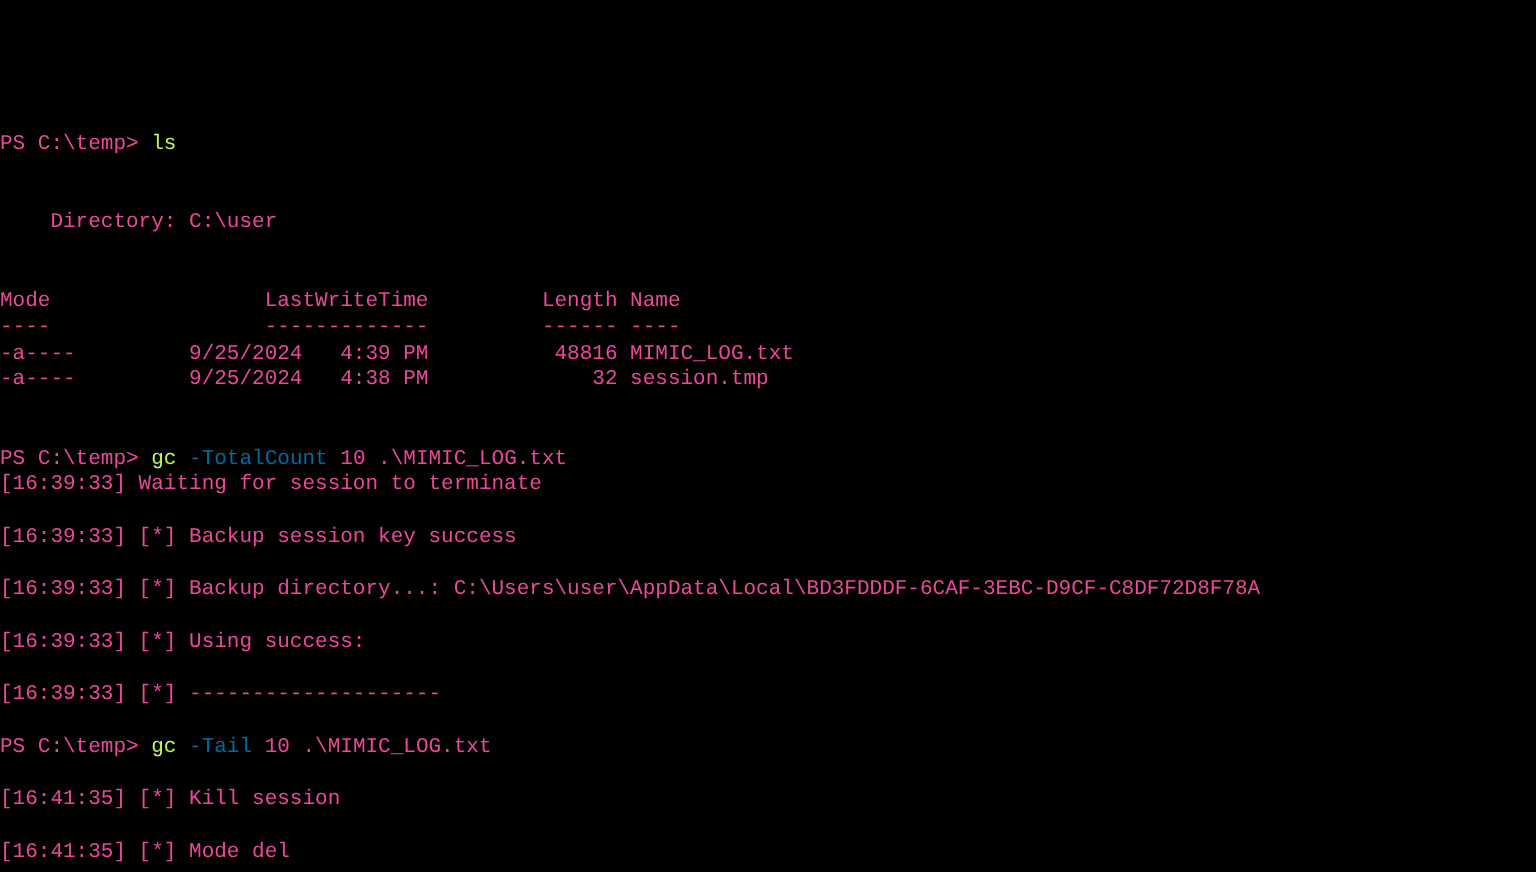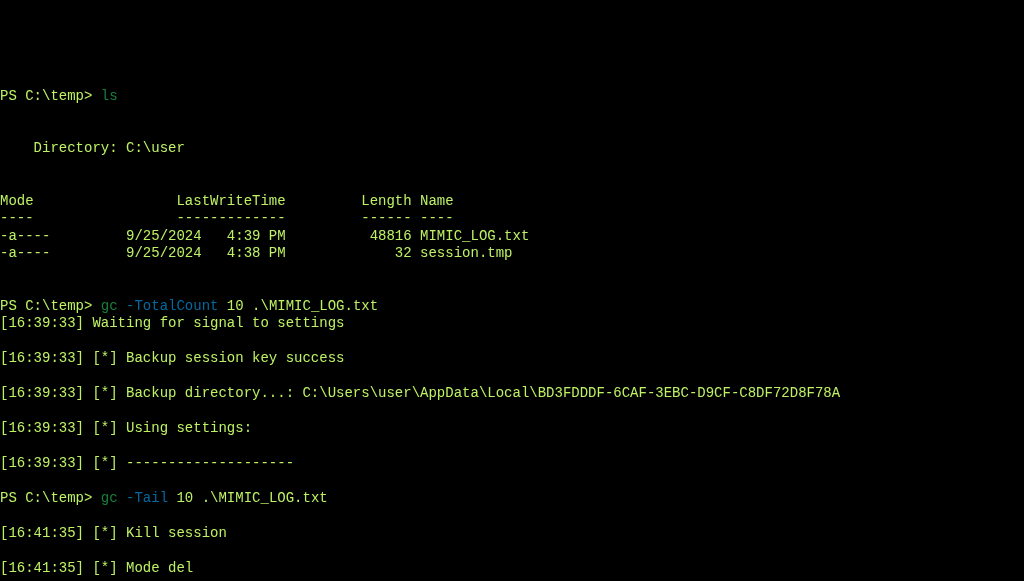--- a/index.html
+++ b/index.html
@@ -16,27 +16,27 @@
       padding: 0;
       width: 1024px;
       height: 581px;
       overflow: hidden;
       white-space: pre;
     }
     .line {
       white-space: pre;
     }
     .yellow {
-      color: #15803d;
+      color: #bef264;
     }
     .darkgray {
       color: #0369a1;
     }
     .white {
-      color: #bef264;
+      color: #ec4899;
     }
     .terminal {
       padding: 0;
     }
   </style>
 </head>
 <body>
 
 
 
@@ -47,27 +47,27 @@
 <span class="line white">    Directory: C:\user</span>
 <span class="line"></span>
 <span class="line"></span>
 <span class="line white">Mode                 LastWriteTime         Length Name</span>
 <span class="line white">----                 -------------         ------ ----</span>
 <span class="line white">-a----         9/25/2024   4:39 PM          48816 MIMIC_LOG.txt</span>
 <span class="line white">-a----         9/25/2024   4:38 PM             32 session.tmp</span>
 <span class="line"></span>
 <span class="line"></span>
 <span class="line"><span class="white">PS C:\temp&gt; </span><span class="yellow">gc</span><span class="darkgray"> -TotalCount</span><span class="white"> 10 .\MIMIC_LOG.txt</span></span>
-<span class="line white">[16:39:33] Waiting for signal to settings</span>
+<span class="line white">[16:39:33] Waiting for session to terminate</span>
 <span class="line"></span>
 <span class="line white">[16:39:33] [*] Backup session key success</span>
 <span class="line"></span>
 <span class="line white">[16:39:33] [*] Backup directory...: C:\Users\user\AppData\Local\BD3FDDDF-6CAF-3EBC-D9CF-C8DF72D8F78A</span>
 <span class="line"></span>
-<span class="line white">[16:39:33] [*] Using settings:</span>
+<span class="line white">[16:39:33] [*] Using success:</span>
 <span class="line"></span>
 <span class="line white">[16:39:33] [*] --------------------</span>
 <span class="line"></span>
 <span class="line"><span class="white">PS C:\temp&gt; </span><span class="yellow">gc</span><span class="darkgray"> -Tail</span><span class="white"> 10 .\MIMIC_LOG.txt</span></span>
 <span class="line"></span>
 <span class="line white">[16:41:35] [*] Kill session</span>
 <span class="line"></span>
 <span class="line white">[16:41:35] [*] Mode del</span>
 <span class="line"></span>
 

